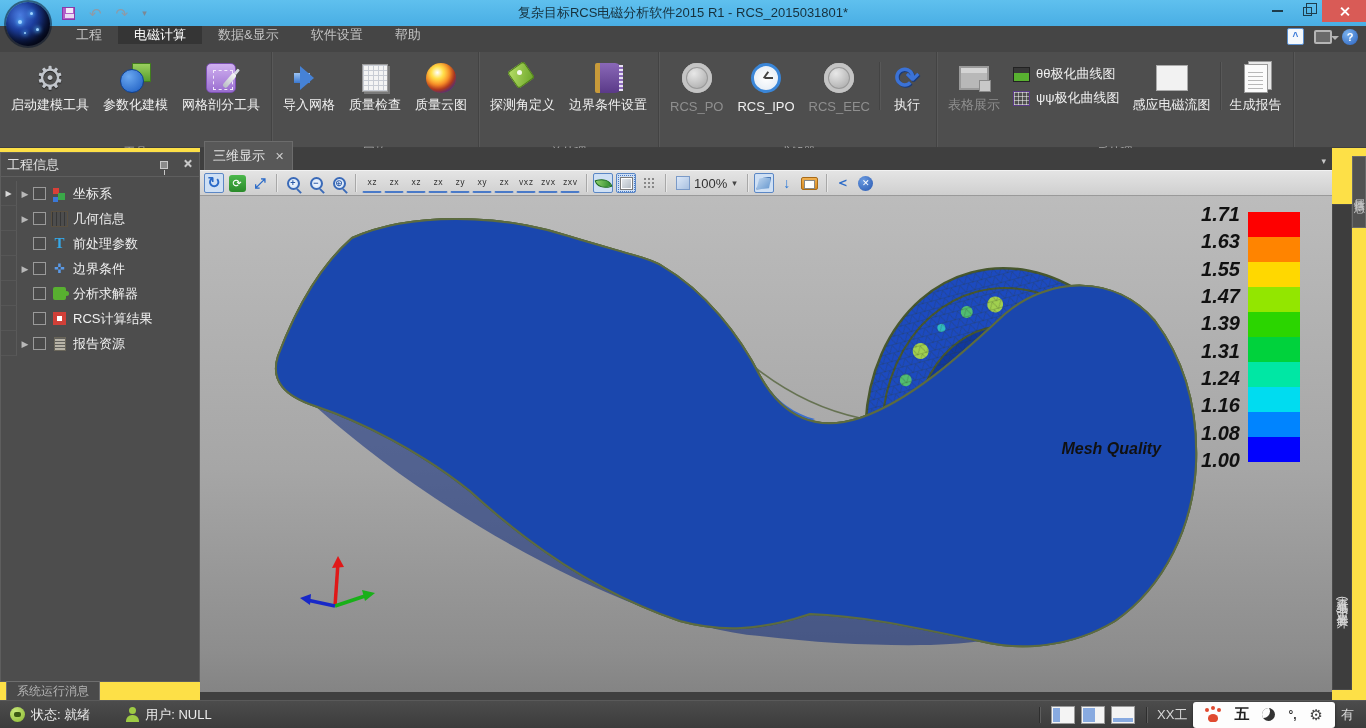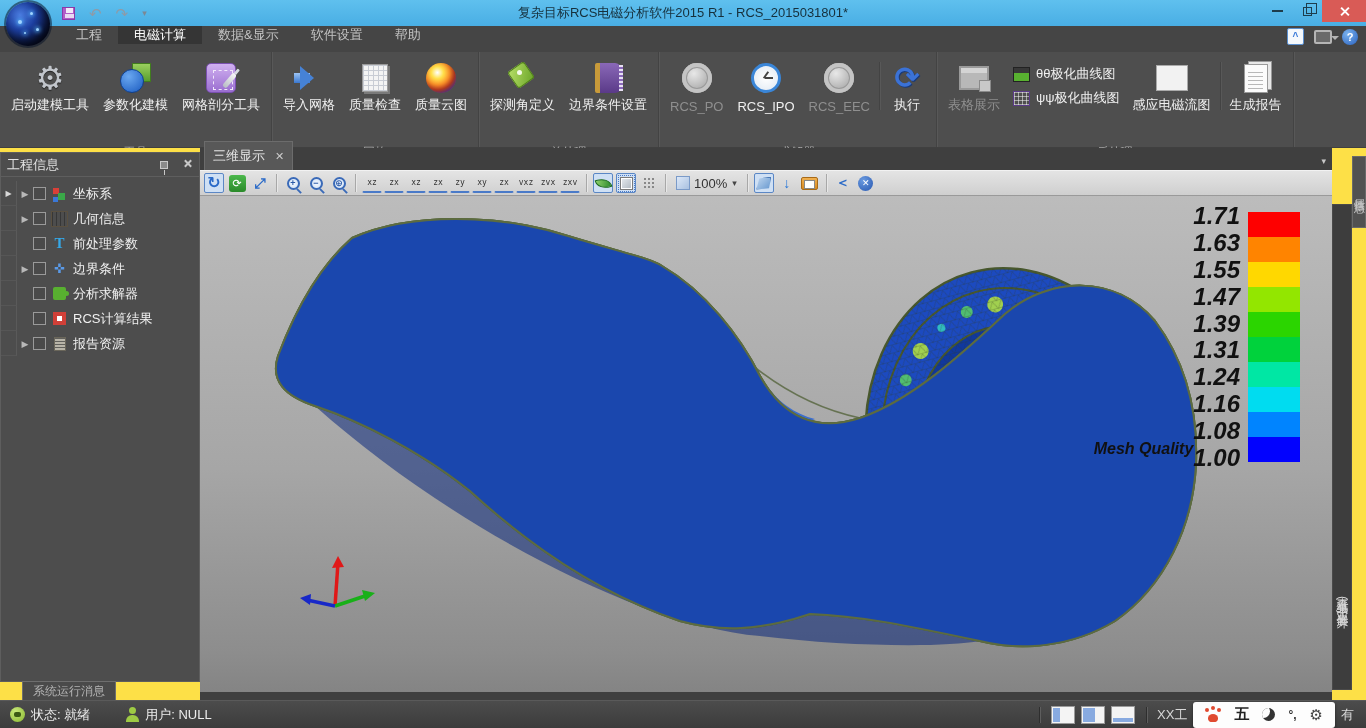--- a/index.html
+++ b/index.html
@@ -110,21 +110,21 @@
   .ico-coord::after { content:""; position:absolute; left:7px; top:7px; width:7px; height:7px; background:#3aa848; box-shadow:-6px 3px 0 -1px #3a78d8; }
   .ico-geom { background:linear-gradient(#b8a890,#8a7a60); border:1px solid #5a5040; background-image:linear-gradient(90deg,rgba(40,40,40,.6) 1px,transparent 1px); background-size:4px 100%; }
   .ico-T { color:#35a8e8; font-weight:bold; font-size:15px; font-family:"Liberation Serif",serif; }
   .ico-bc { color:#5a9ae8; font-weight:bold; font-size:13px; }
   .ico-solver { width:13px; height:13px; background:#58b030; border-radius:2px; position:relative; }
   .ico-solver::after { content:""; position:absolute; right:-3px; top:4px; width:5px; height:5px; border-radius:50%; background:#58b030; }
   .ico-rcs { width:13px; height:13px; background:#d04038; display:flex; align-items:center; justify-content:center; }
   .ico-rcs::after { content:""; width:5px; height:5px; background:#fff; }
   .ico-report { width:12px; height:14px; background:#b8b4a8; border:1px solid #6a665a; background-image:linear-gradient(rgba(60,60,60,.7) 1px,transparent 1px); background-size:100% 3px; }
 
-  .messages-tab { position:absolute; left:6px; bottom:0px; height:19px; padding:0 10px; border:1px solid #6e6e6e; border-bottom:none; background:#4a4a4a; color:#b4b4b4; font-size:12px; display:flex; align-items:center; cursor:pointer;margin-left:16px; }
+  .messages-tab { position:absolute; left:6px; bottom:0px; height:19px; padding:0 10px; border:1px solid #6e6e6e; border-bottom:none; background:#4a4a4a; color:#b4b4b4; font-size:12px; display:flex; align-items:center; cursor:pointer; }
 
   
   .center { position:absolute; left:200px; top:0; width:1132px; height:552px; display:flex; flex-direction:column; background:#3f3f3f; }
   .vtabbar { height:22px; display:flex; align-items:flex-end; padding-left:4px; position:relative; }
   .vtab { height:20px; background:#585858; border:1px solid #6c6c6c; border-bottom:none; color:#e4e4e4; display:flex; align-items:center; gap:10px; padding:14px 8px; cursor:pointer; }
   .vtab .xicon2 { color:#cccccc; font-size:11px; font-weight:bold; cursor:pointer; }
   .vtab-caret { position:absolute; right:6px; bottom:4px; color:#c8c8c8; font-size:9px; cursor:pointer; }
   .vtoolbar { height:26px; background:linear-gradient(#e4e4e4,#cfcfcf); border-top:1px solid #f2f2f2; border-bottom:1px solid #9a9a9a; display:flex; align-items:center; gap:3px; padding:0 4px; }
   .tbtn { min-width:20px; height:20px; display:flex; align-items:center; justify-content:center; border:1px solid transparent; border-radius:2px; cursor:pointer; }
   .tbtn.sel { border-color:#5b87c5; background:#cfe0f4; }
@@ -150,21 +150,21 @@
   .ti-closec { width:15px; height:15px; border-radius:50%; background:radial-gradient(circle at 35% 30%, #6a9ae0, #2858b0); color:#fff; font-size:9px; font-weight:bold; display:flex; align-items:center; justify-content:center; }
 
   .viewport { flex:1; position:relative; background:linear-gradient(#bcbcbc, #a6a6a6 55%, #8d8d8d 92%, #848484); margin-bottom:8px; overflow:hidden; }
   .viewport svg { position:absolute; left:0; top:0; }
 
   
   .colorbar { position:absolute; right:32px; top:16px; display:flex; flex-direction:row; align-items:flex-end; }
   .cb-title { font-style:italic; font-weight:bold; color:#111; font-size:16px; margin-bottom:4px; letter-spacing:0; }
   .cb-body { display:flex; }
   .cb-labels { display:flex; flex-direction:column; justify-content:space-between; height:266px; margin:-8px 8px -8px 0; }
-  .cb-label { font-style:italic; font-weight:bold; font-size:24px; color:#111; line-height:1; text-align:center; }
+  .cb-label { font-style:italic; font-weight:bold; font-size:20px; color:#111; line-height:1; text-align:center;margin-left:40px; }
   .cb-bands { display:flex; flex-direction:column; width:52px; height:250px; }
   .cb-band { flex:1; }
 
   
   .result-strip { position:absolute; right:14px; top:56px; bottom:10px; width:20px; background:#3d3d3d; border:1px solid #4a4a4a; display:flex; align-items:center; justify-content:center; cursor:pointer; }
   .result-strip span { writing-mode:vertical-rl; color:#d6d6d6; font-size:12px; letter-spacing:2px; margin-top:310px; }
   .prop-tab { position:absolute; right:0; top:8px; width:14px; height:72px; background:#515151; border:1px solid #6a6a6a; display:flex; align-items:center; justify-content:center; cursor:pointer; }
   .prop-tab span { writing-mode:vertical-rl; color:#c4c4c4; font-size:11px; letter-spacing:1px; }
 
   

